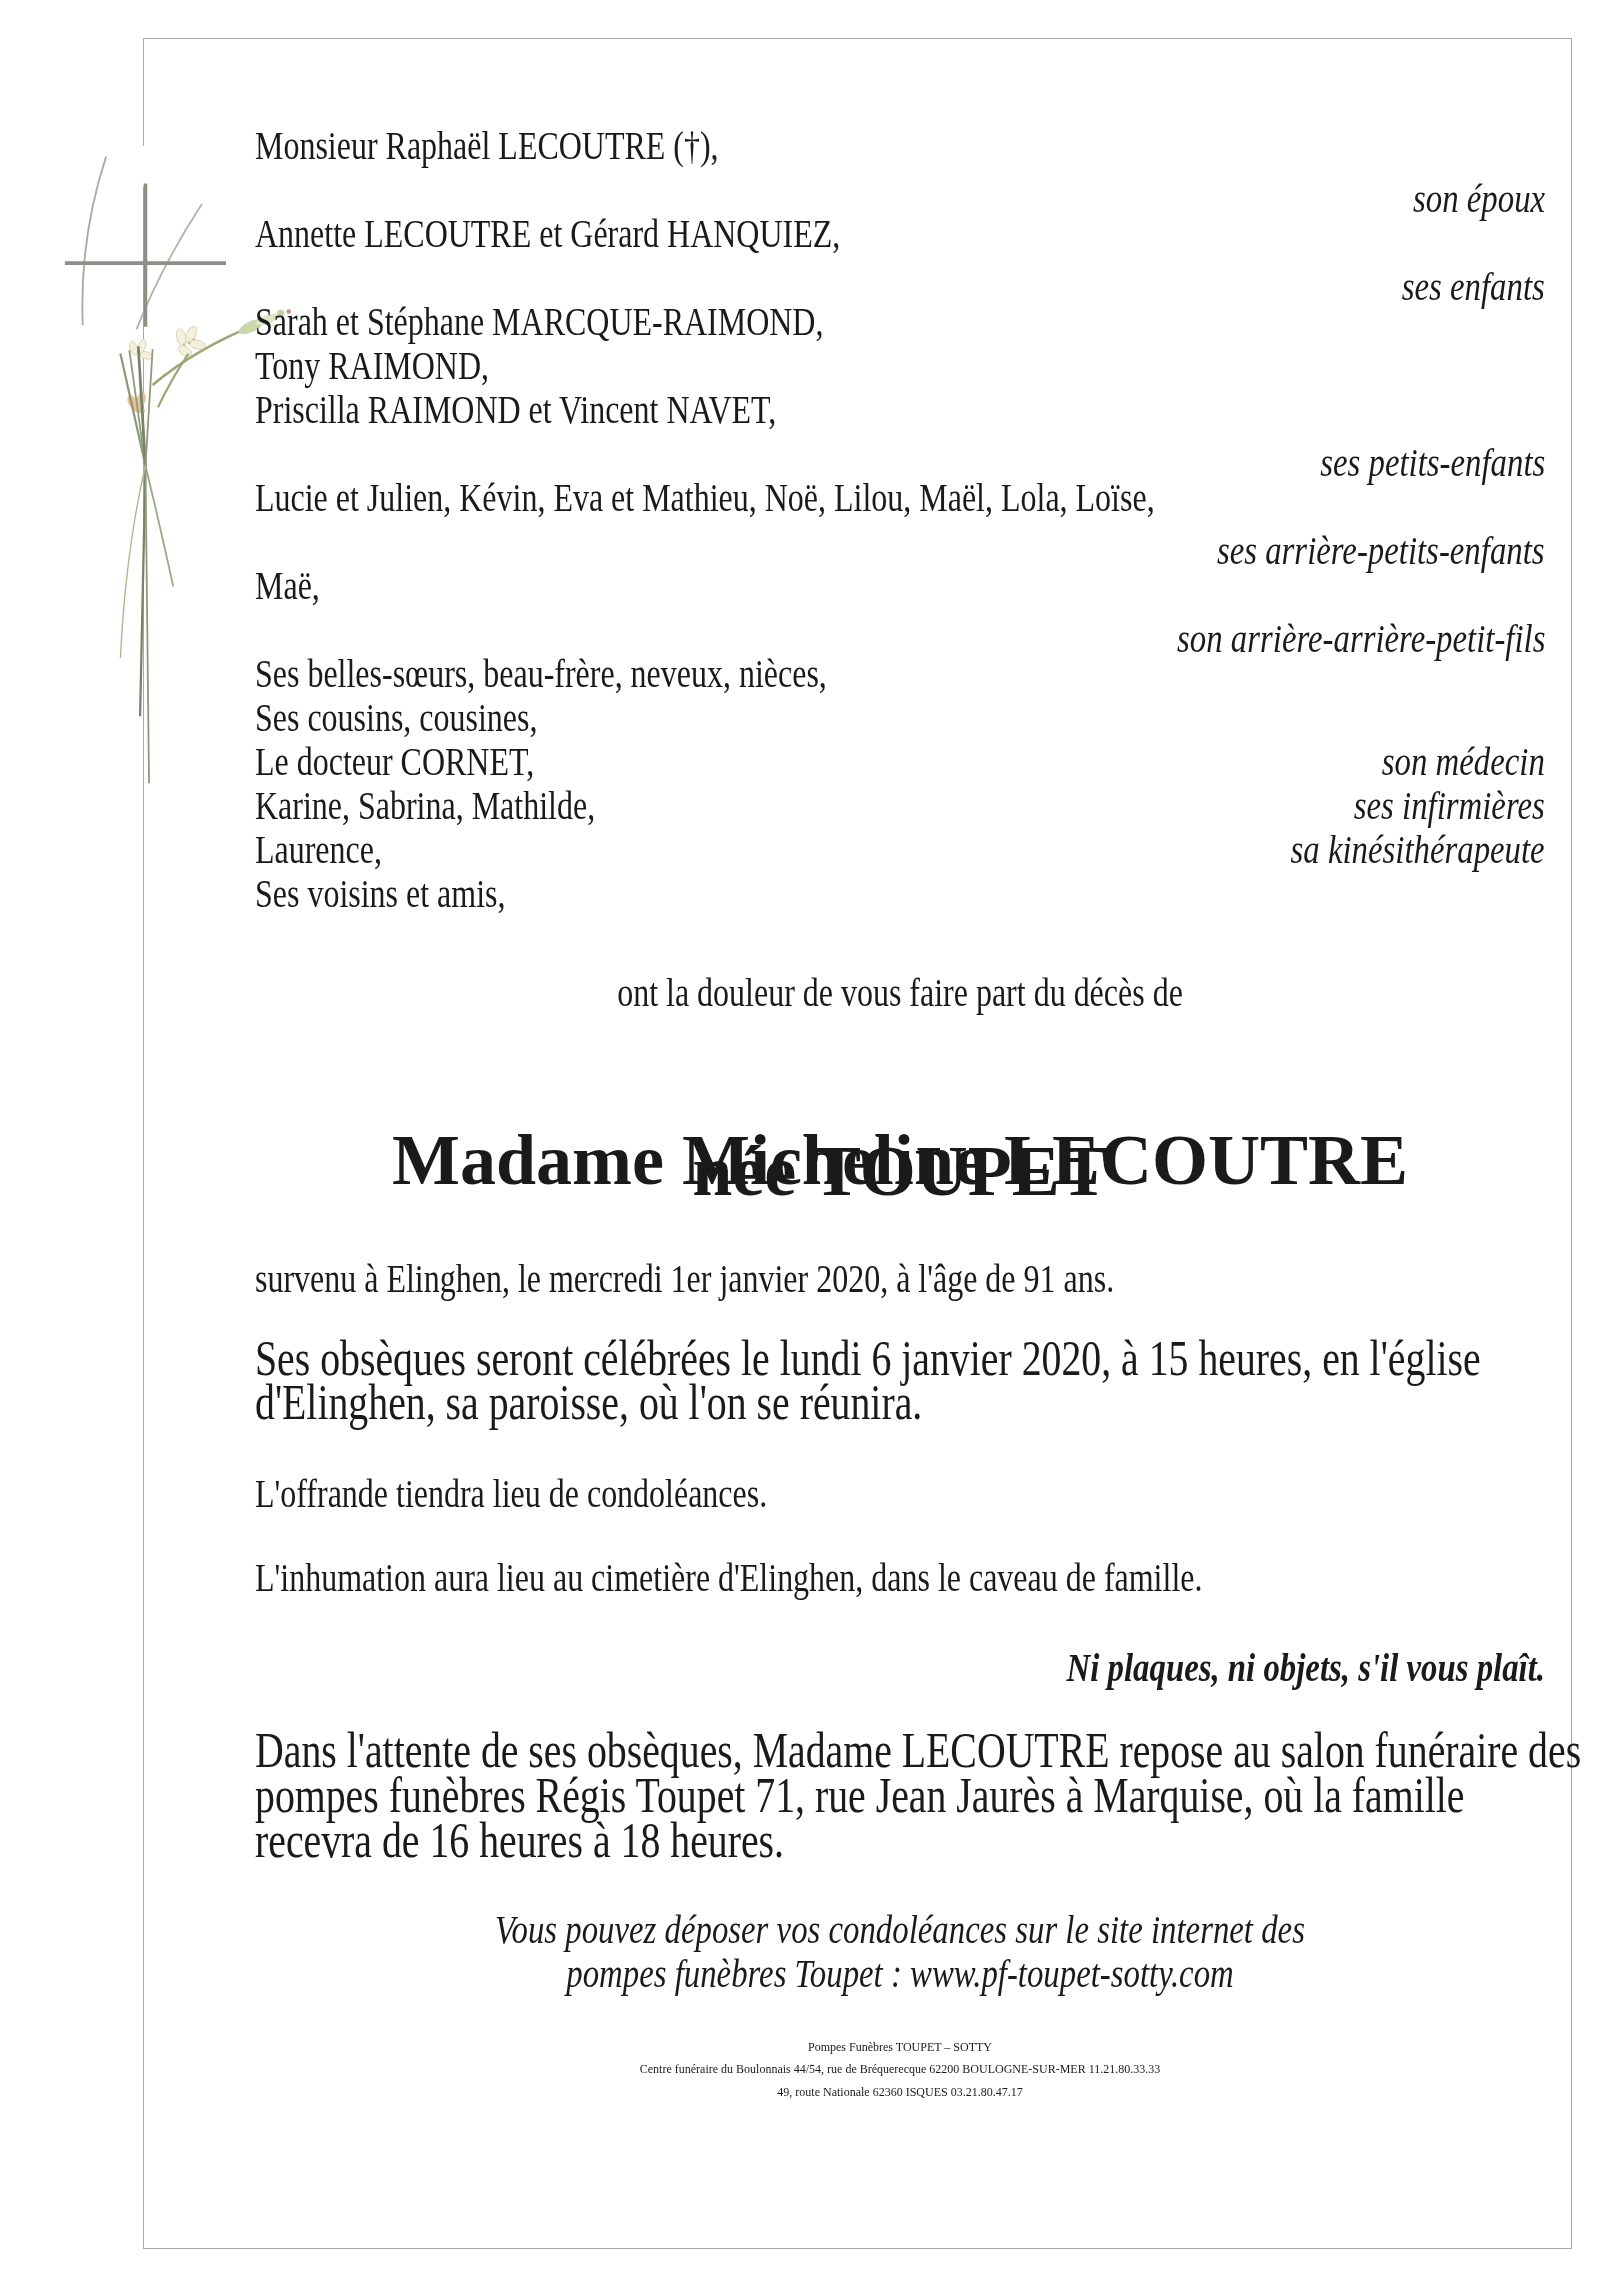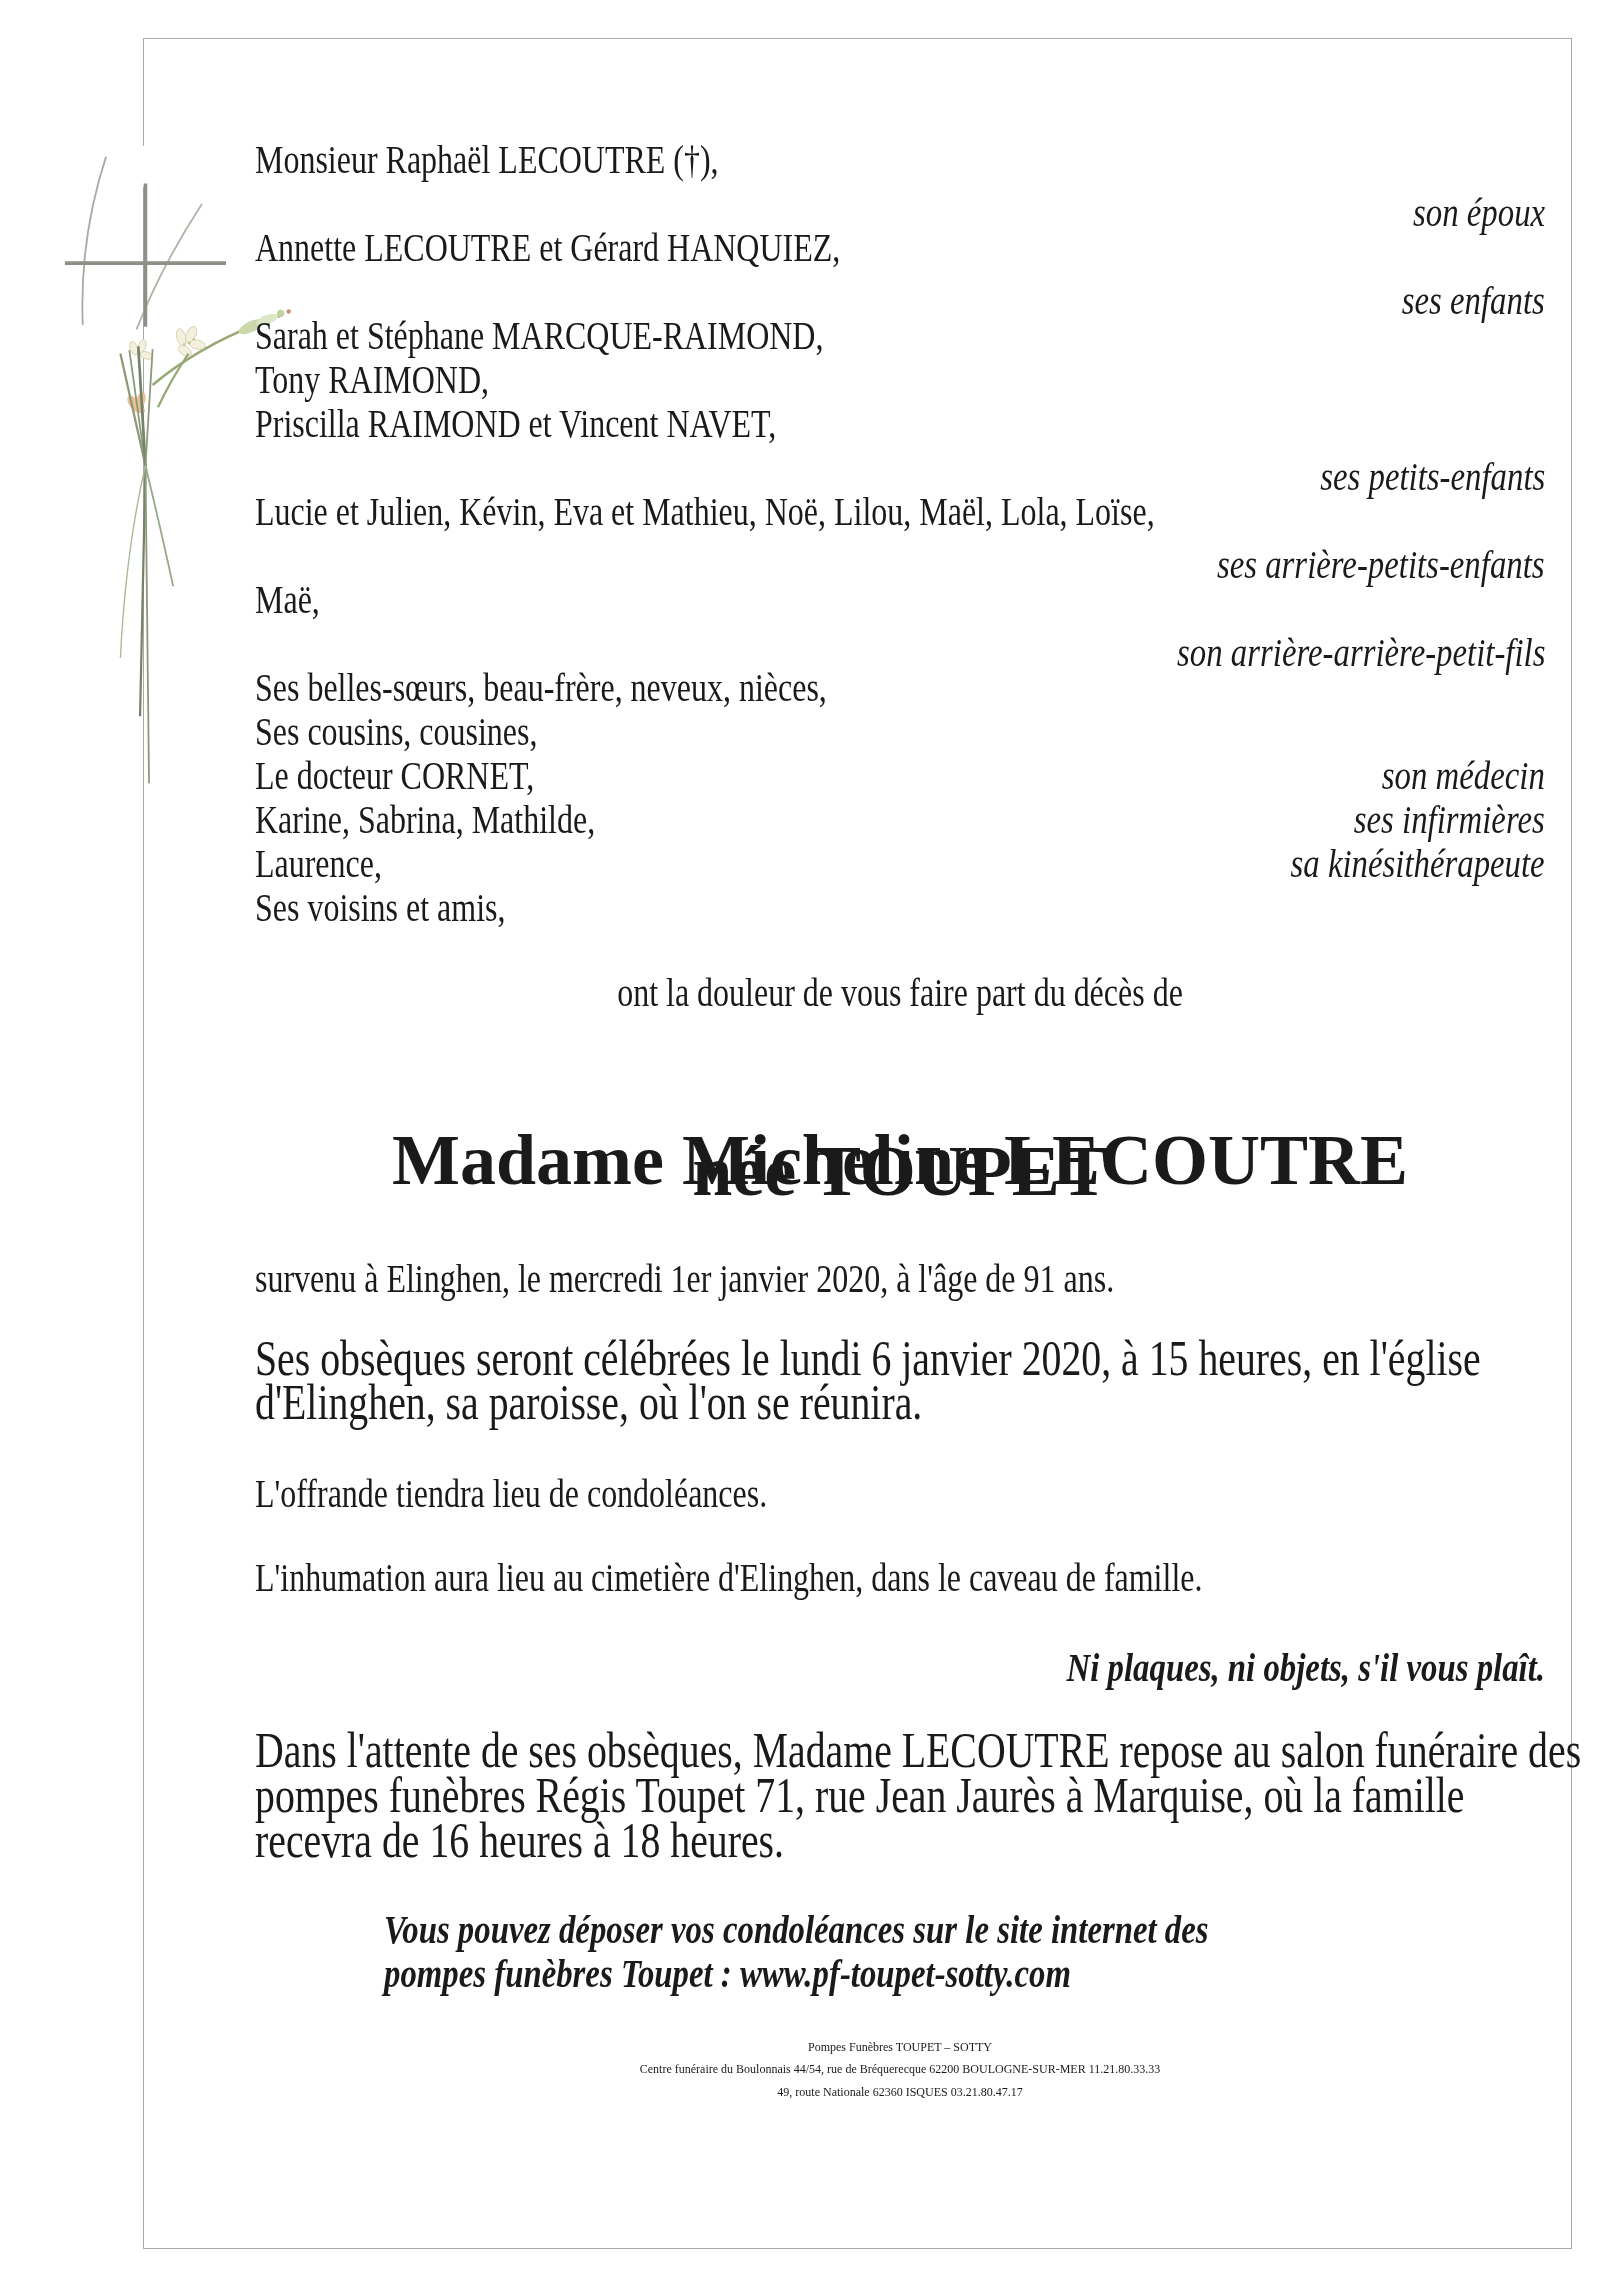--- a/index.html
+++ b/index.html
@@ -8,21 +8,21 @@
     background:#ffffff;overflow:hidden;
     font-family:"Liberation Serif", serif;
     color:#1a1a1a;
   }
   .border-frame{
     position:absolute;left:143px;top:38px;width:1427px;height:2209px;
     border:0.9px solid #a8a8a8;
   }
   
   .family{
-    position:absolute;left:255px;top:137px;width:1290px;
+    position:absolute;left:255px;top:123px;width:1290px;
     font-size:41px;line-height:44px;
   }
   .fam-row{position:relative;height:44px;}
   .fam-left{
     position:absolute;left:0;top:0;white-space:pre;
     transform:scaleX(0.78);transform-origin:left top;
   }
   .fam-right{
     position:absolute;right:0;top:0;white-space:pre;font-style:italic;
     transform:scaleX(0.80);transform-origin:right top;
@@ -42,22 +42,22 @@
   .title-line{
     position:absolute;left:255px;width:1290px;text-align:center;
     font-weight:bold;font-size:72px;line-height:1;white-space:pre;
   }
   .request-line{
     position:absolute;right:76px;font-size:41px;line-height:44px;white-space:pre;
     font-weight:bold;font-style:italic;
     transform:scaleX(0.80);transform-origin:right top;
   }
   .condolence-block{
-    position:absolute;left:255px;width:1290px;top:1907px;text-align:left;
-    font-weight:bold;font-style:italic;font-size:41px;line-height:44px;
+    position:absolute;left:255px;width:1290px;top:1907px;text-align:center;
+    font-weight:normal;font-style:italic;font-size:41px;line-height:44px;
   }
   .condolence-block div{white-space:pre;transform:scaleX(0.80);transform-origin:center top;}
   .footer{
     position:absolute;left:255px;width:1290px;top:2036px;text-align:center;
     font-size:12px;line-height:22.4px;
   }
   .footer div{white-space:pre;}
   .decoration{position:absolute;left:27px;top:85px;width:296px;height:761px;}
 </style>
 </head>

